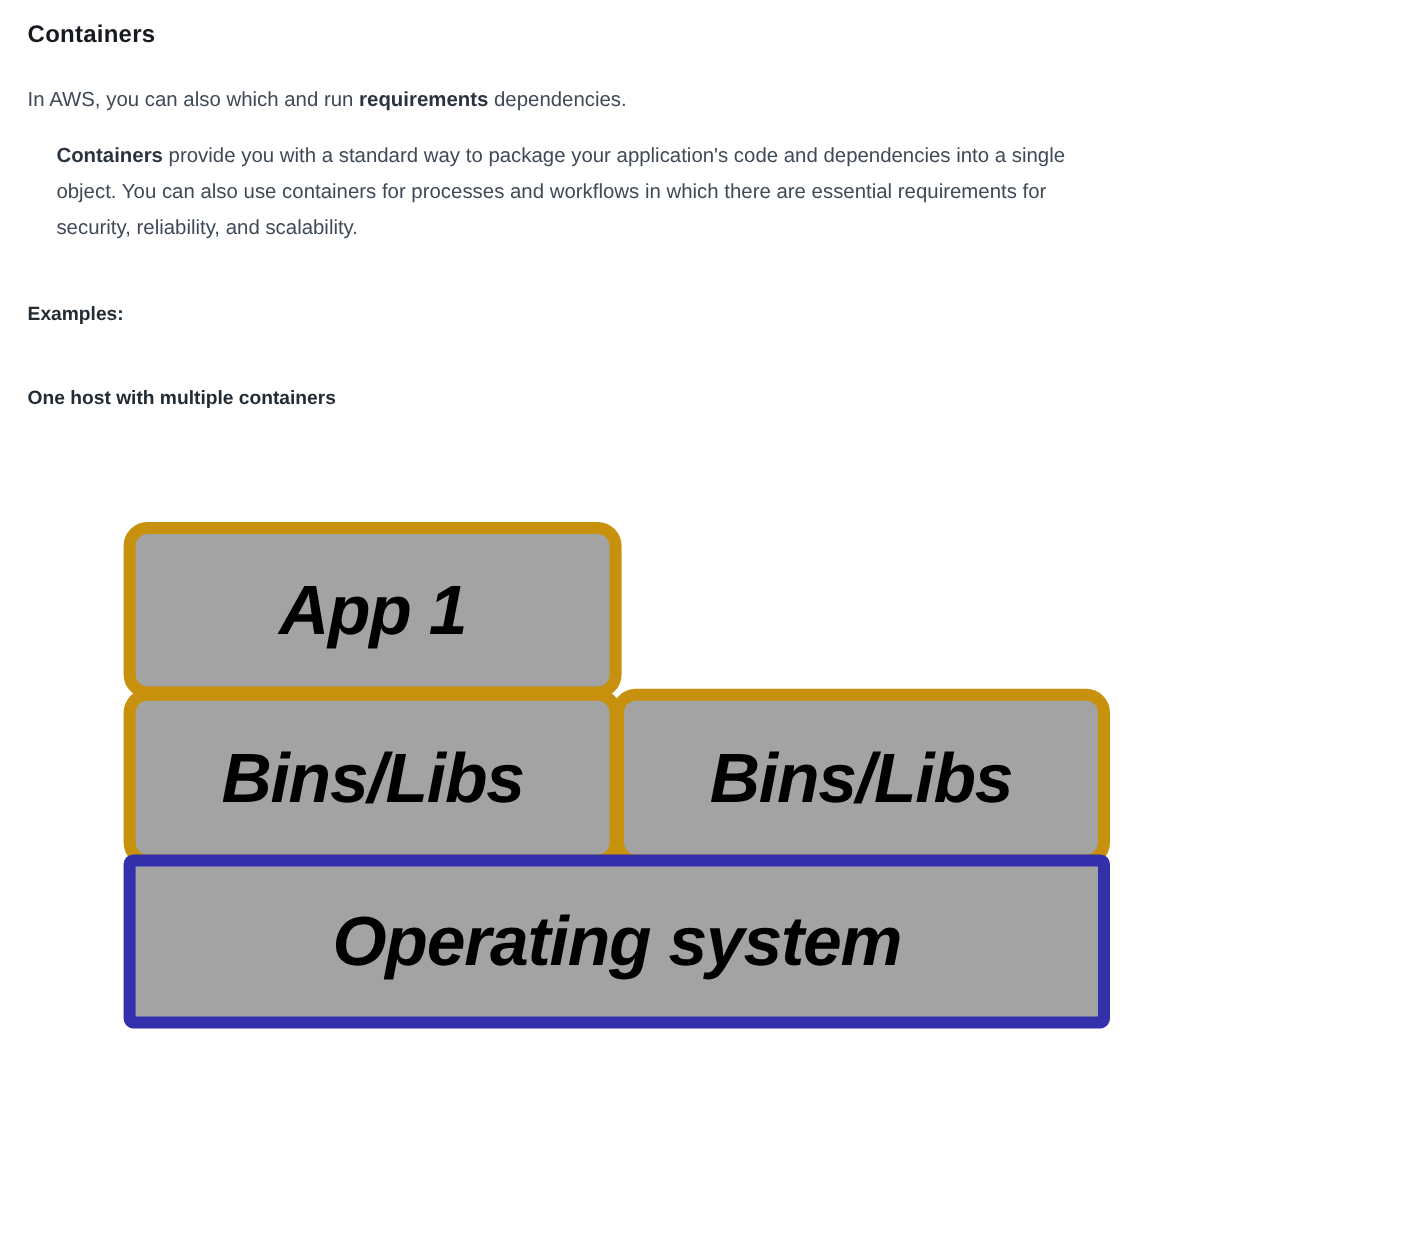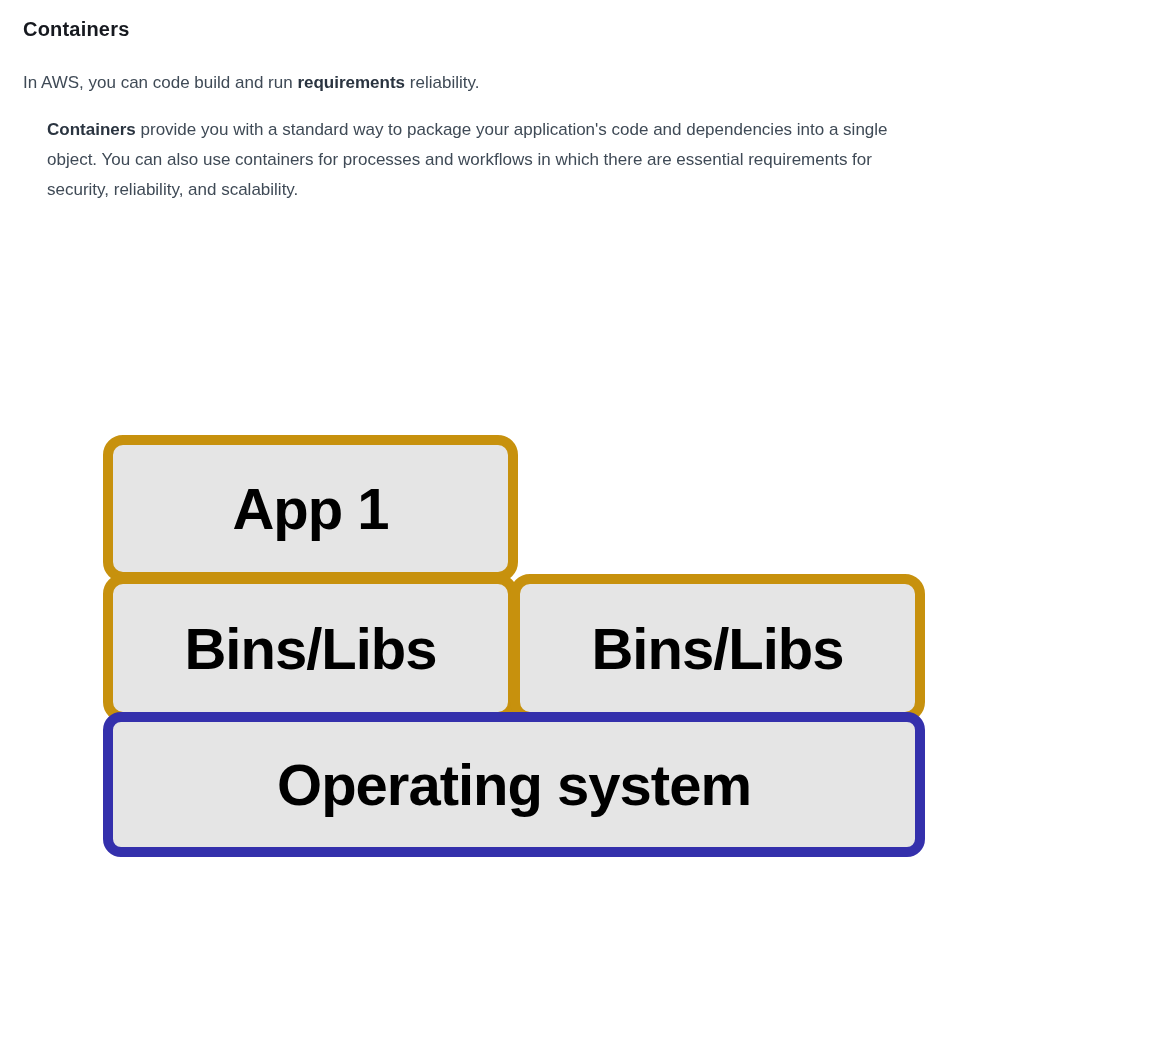--- a/index.html
+++ b/index.html
@@ -41,27 +41,28 @@
   .caption  { margin-top: 46px; }
 
   
   .diagram {
     position: absolute;
     left: 103px; top: 435px;
     width: 822px; height: 563px;
   }
   .dbox {
     position: absolute;
-    background: #e5e5e5;
+    background: #a3a3a3;
     display: flex;
     align-items: center;
     justify-content: center;
+    font-style: italic;
   }
   .gbox { border: 10px solid var(--c-gold, #c7910d); border-radius: 20px; }
-  .bbox { border: 10px solid var(--c-blue, #3430ac); border-radius: 18px; }
+  .bbox { border: 10px solid var(--c-blue, #3430ac); border-radius: 8px; }
   .dlabel {
     font-size: 58px;
     font-weight: 700;
     color: var(--c-label, #000000);
     white-space: nowrap;
     letter-spacing: -1px;
   }
   .box-app-1  { left: 0;     top: 0;     width: 415px; height: 147px; }
   .box-app-2  { left: 407px; top: 0;     width: 415px; height: 147px; }
   .box-bins-1 { left: 0;     top: 139px; width: 415px; height: 148px; }
@@ -69,25 +70,27 @@
   .box-os     { left: 0;     top: 277px; width: 822px; height: 145px; }
   .box-server { left: 0;     top: 412px; width: 822px; height: 149px; }
 </style>
 </head>
 <body>
 
 <div class="page">
 
   <h1 class="title">Containers</h1>
 
-  <p class="body p1"><span>In AWS, you can code build and run </span><strong>requirements</strong><span> reliability.</span></p>
+  <p class="body p1"><span>In AWS, you can also which and run </span><strong>requirements</strong><span> dependencies.</span></p>
 
   <p class="body p2"><strong>Containers</strong><span> provide you with a standard way to package your application's code and dependencies into a single object. You can also use containers for processes and workflows in which there are essential requirements for security, reliability, and scalability.</span></p>
 
+  <p class="subhead examples">Examples:</p>
 
+  <p class="subhead caption">One host with multiple containers</p>
 
   <figure class="diagram">
 
     <div class="dbox gbox box-app-1">
       <span class="dlabel">App 1</span>
     </div>
 
 
     <div class="dbox gbox box-bins-1">
       <span class="dlabel">Bins/Libs</span>

